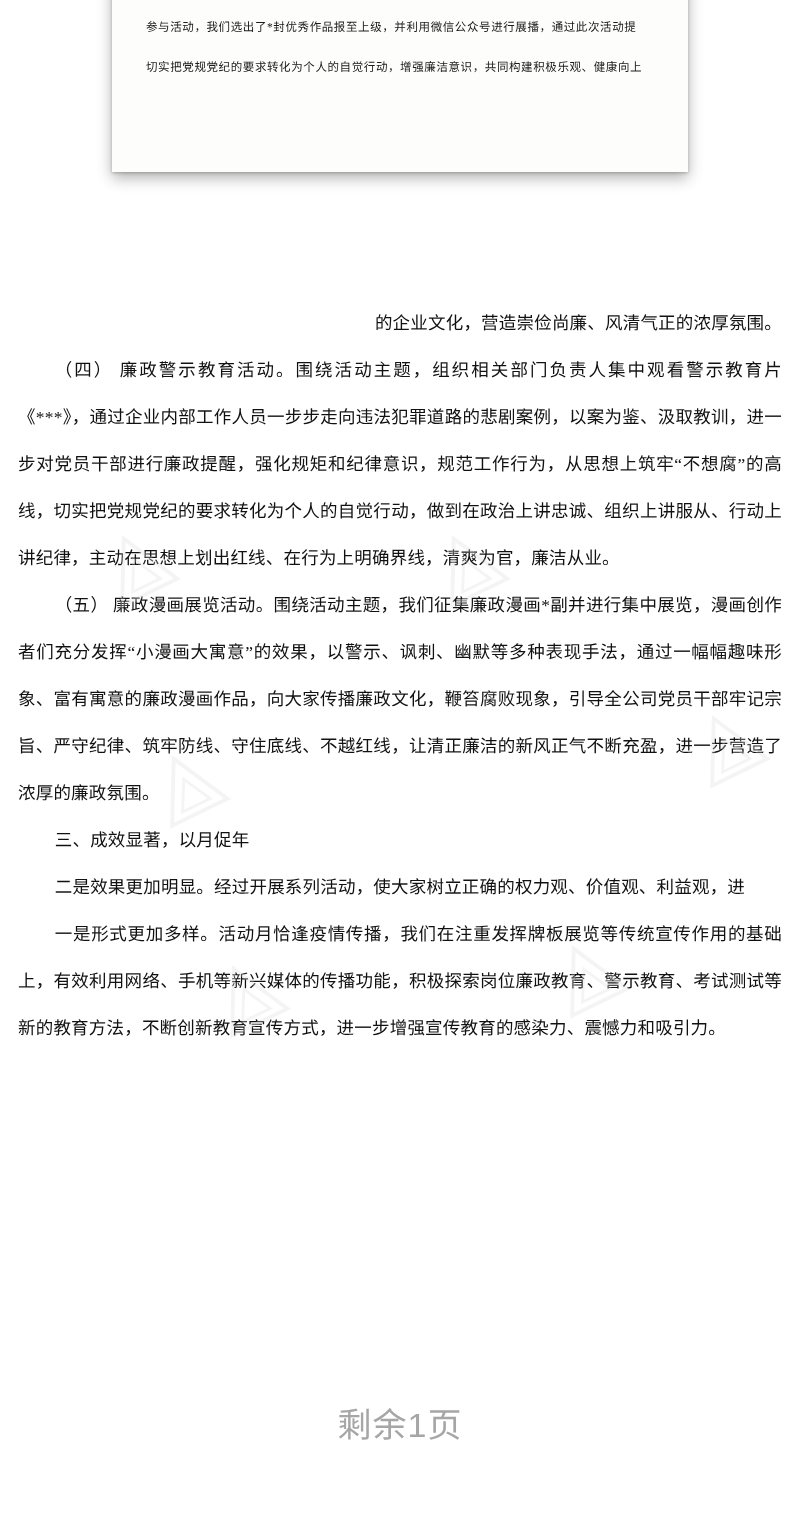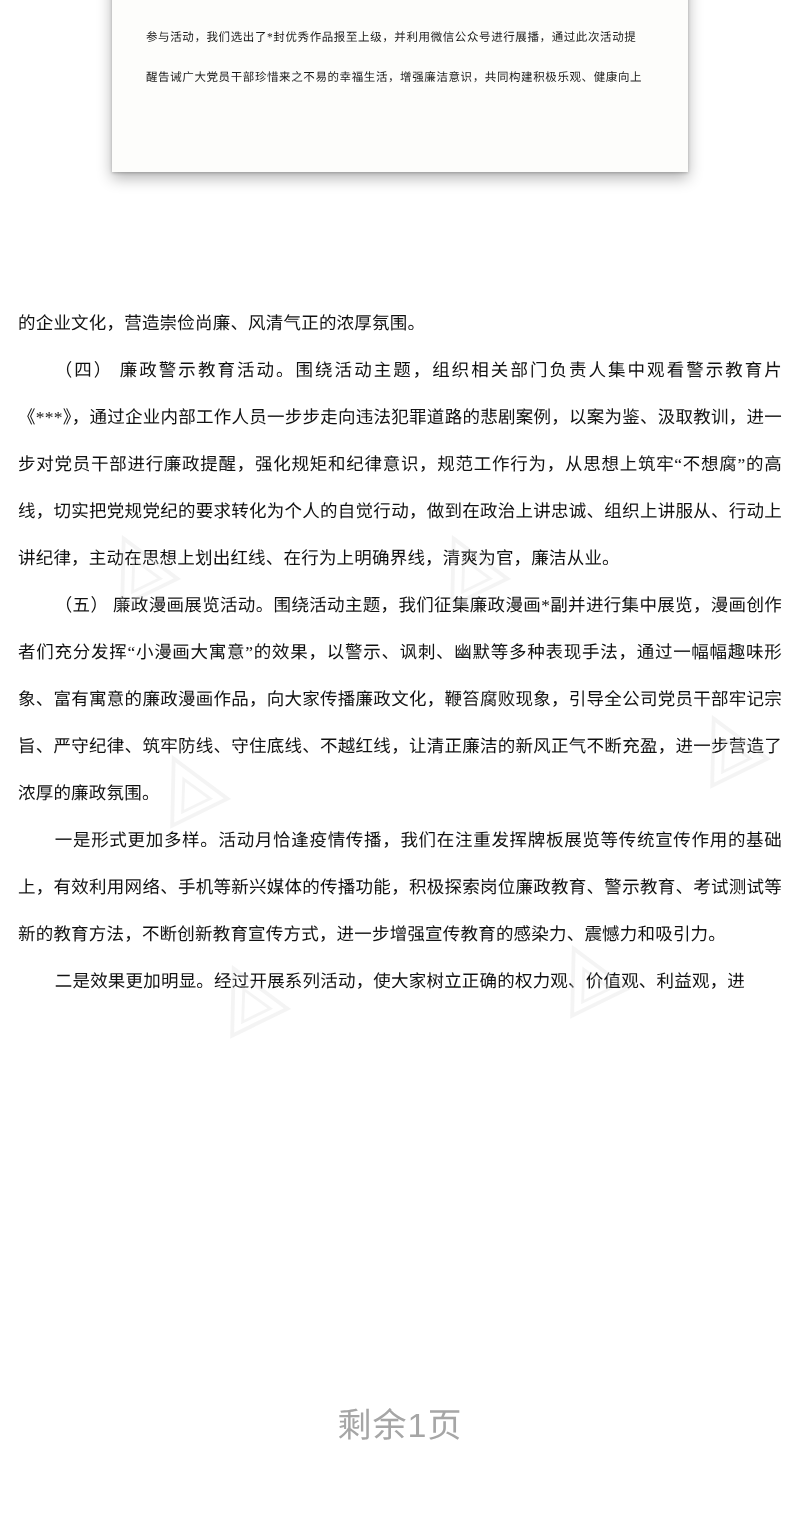--- a/index.html
+++ b/index.html
@@ -28,21 +28,21 @@
     box-shadow: 0 6px 14px rgba(0,0,0,0.30), 0 1px 3px rgba(0,0,0,0.22);
     box-sizing: border-box;
     padding: 0;
     overflow: hidden;
   }
   .page-card-top .tail {
     position: absolute;
     left: 0;
     right: 0;
     top: 78px;
-    padding: 17px 34px;
+    padding: 7px 34px;
   }
   .tail-line {
     font-size: 11.5px;
     line-height: 40px;
     letter-spacing: 0.6px;
     white-space: nowrap;
     color: #1a1a1a;
     font-family: "Liberation Serif", "DejaVu Serif", serif;
     transform: scaleY(1.02);
     transform-origin: left center;
@@ -67,21 +67,21 @@
     color: #111111;
     font-family: "Liberation Serif", "DejaVu Serif", serif;
   }
   .para.indent {
     text-indent: 2.1em;
   }
   .para.heading {
     text-indent: 2.1em;
   }
   .para.tight {
-    text-align: left;
+    text-align: right;
   }
 
   
   .wm {
     position: absolute;
     width: 96px;
     height: 96px;
     opacity: 0.30;
     pointer-events: none;
   }
@@ -118,37 +118,38 @@
     letter-spacing: 1px;
     font-family: "Liberation Sans", "DejaVu Sans", sans-serif;
   }
 </style>
 </head>
 <body>
 
 <div class="page-card-top">
   <div class="tail">
     <div class="tail-line">参与活动，我们选出了*封优秀作品报至上级，并利用微信公众号进行展播，通过此次活动提</div>
-    <div class="tail-line">醒告诫广大党员干部珍惜来之不易的幸福生活，增强廉洁意识，共同构建积极乐观、健康向上</div>
+    <div class="tail-line">切实把党规党纪的要求转化为个人的自觉行动，增强廉洁意识，共同构建积极乐观、健康向上</div>
   </div>
 </div>
 
 <div class="page-main">
 
   <p class="para tight">的企业文化，营造崇俭尚廉、风清气正的浓厚氛围。</p>
 
 
   <p class="para indent">（四） 廉政警示教育活动。围绕活动主题，组织相关部门负责人集中观看警示教育片《***》，通过企业内部工作人员一步步走向违法犯罪道路的悲剧案例，以案为鉴、汲取教训，进一步对党员干部进行廉政提醒，强化规矩和纪律意识，规范工作行为，从思想上筑牢“不想腐”的高线，切实把党规党纪的要求转化为个人的自觉行动，做到在政治上讲忠诚、组织上讲服从、行动上讲纪律，主动在思想上划出红线、在行为上明确界线，清爽为官，廉洁从业。</p>
 
   <p class="para indent">（五） 廉政漫画展览活动。围绕活动主题，我们征集廉政漫画*副并进行集中展览，漫画创作者们充分发挥“小漫画大寓意”的效果，以警示、讽刺、幽默等多种表现手法，通过一幅幅趣味形象、富有寓意的廉政漫画作品，向大家传播廉政文化，鞭笞腐败现象，引导全公司党员干部牢记宗旨、严守纪律、筑牢防线、守住底线、不越红线，让清正廉洁的新风正气不断充盈，进一步营造了浓厚的廉政氛围。</p>
 
+  <p class="para heading">三、成效显著，以月促年</p>
+
+  <p class="para indent">二是效果更加明显。经过开展系列活动，使大家树立正确的权力观、价值观、利益观，进</p>
 
   <p class="para indent">一是形式更加多样。活动月恰逢疫情传播，我们在注重发挥牌板展览等传统宣传作用的基础上，有效利用网络、手机等新兴媒体的传播功能，积极探索岗位廉政教育、警示教育、考试测试等新的教育方法，不断创新教育宣传方式，进一步增强宣传教育的感染力、震憾力和吸引力。</p>
-
-  <p class="para indent">二是效果更加明显。经过开展系列活动，使大家树立正确的权力观、价值观、利益观，进</p>
 
 </div>
 
 <div class="wm" style="left:90px;  top:520px;  transform:rotate(-26deg);">
   <svg viewBox="0 0 100 100" xmlns="http://www.w3.org/2000/svg">
     <path d="M50 16 L82 78 L18 78 Z" fill="none" stroke="#dcdcdc" stroke-width="4"></path>
     <path d="M50 40 L66 70 L34 70 Z" fill="none" stroke="#dcdcdc" stroke-width="3"></path>
   </svg>
 </div>
 <div class="wm" style="left:420px; top:520px;  transform:rotate(-26deg);">

